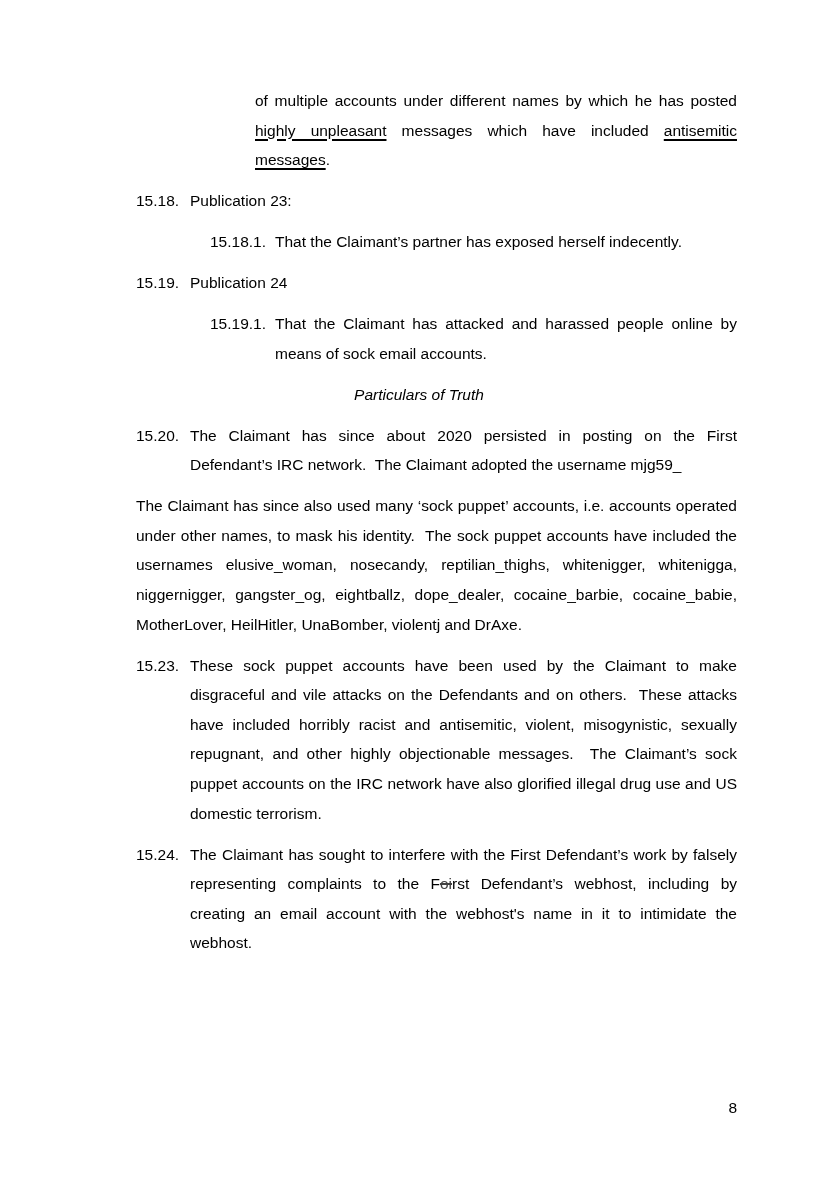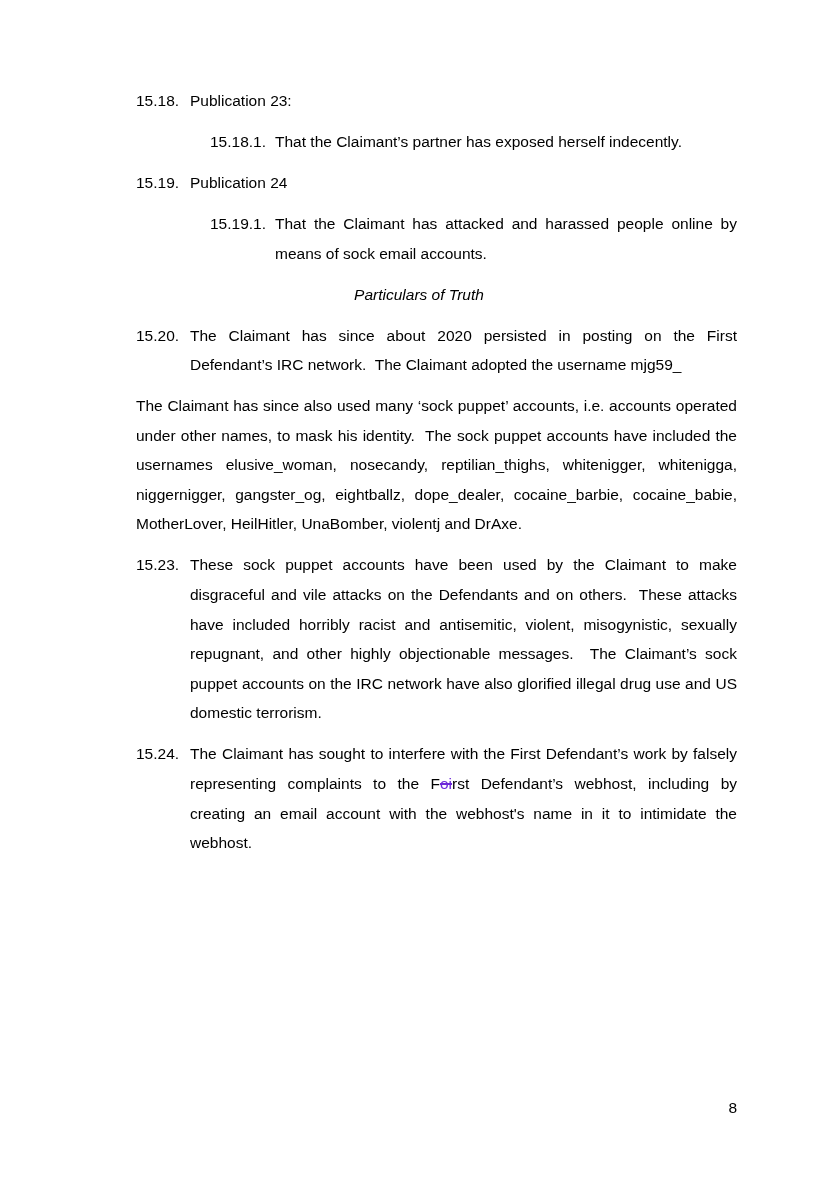--- a/index.html
+++ b/index.html
@@ -25,33 +25,34 @@
   .body { flex: 1 1 auto; text-align: justify; text-justify: inter-word; }
   .cont { margin-left: 119px; text-align: justify; text-justify: inter-word; }
   .heading {
     font-style: italic;
     text-align: center;
     margin-left: -136px;
     margin-right: -101px;
     margin-bottom: 11.4px;
   }
   .u { text-decoration: underline; text-decoration-thickness: 1.5px; text-underline-offset: 3px; }
-  .strike { color: #6d28d9; text-decoration: line-through; text-decoration-thickness: 1.5px; }
+  .strike { color: #404040; text-decoration: line-through; text-decoration-thickness: 1.5px; }
   .page-num {
     position: absolute;
     top: 1093px;
     right: 101px;
     text-align: right;
   }
 </style>
 </head>
 <body>
 
 <div class="page">
 
+  <p class="para cont"><span>of multiple accounts under different names by which he has posted </span><span class="u">highly unpleasant</span><span> messages which have included </span><span class="u">antisemitic messages</span><span>.</span></p>
 
   <div class="para item l1">
     <span class="num">15.18.</span>
     <div class="body">Publication 23:</div>
   </div>
 
   <div class="para item l2">
     <span class="num">15.18.1.</span>
     <div class="body">That the Claimant’s partner has exposed herself indecently.</div>
   </div>

